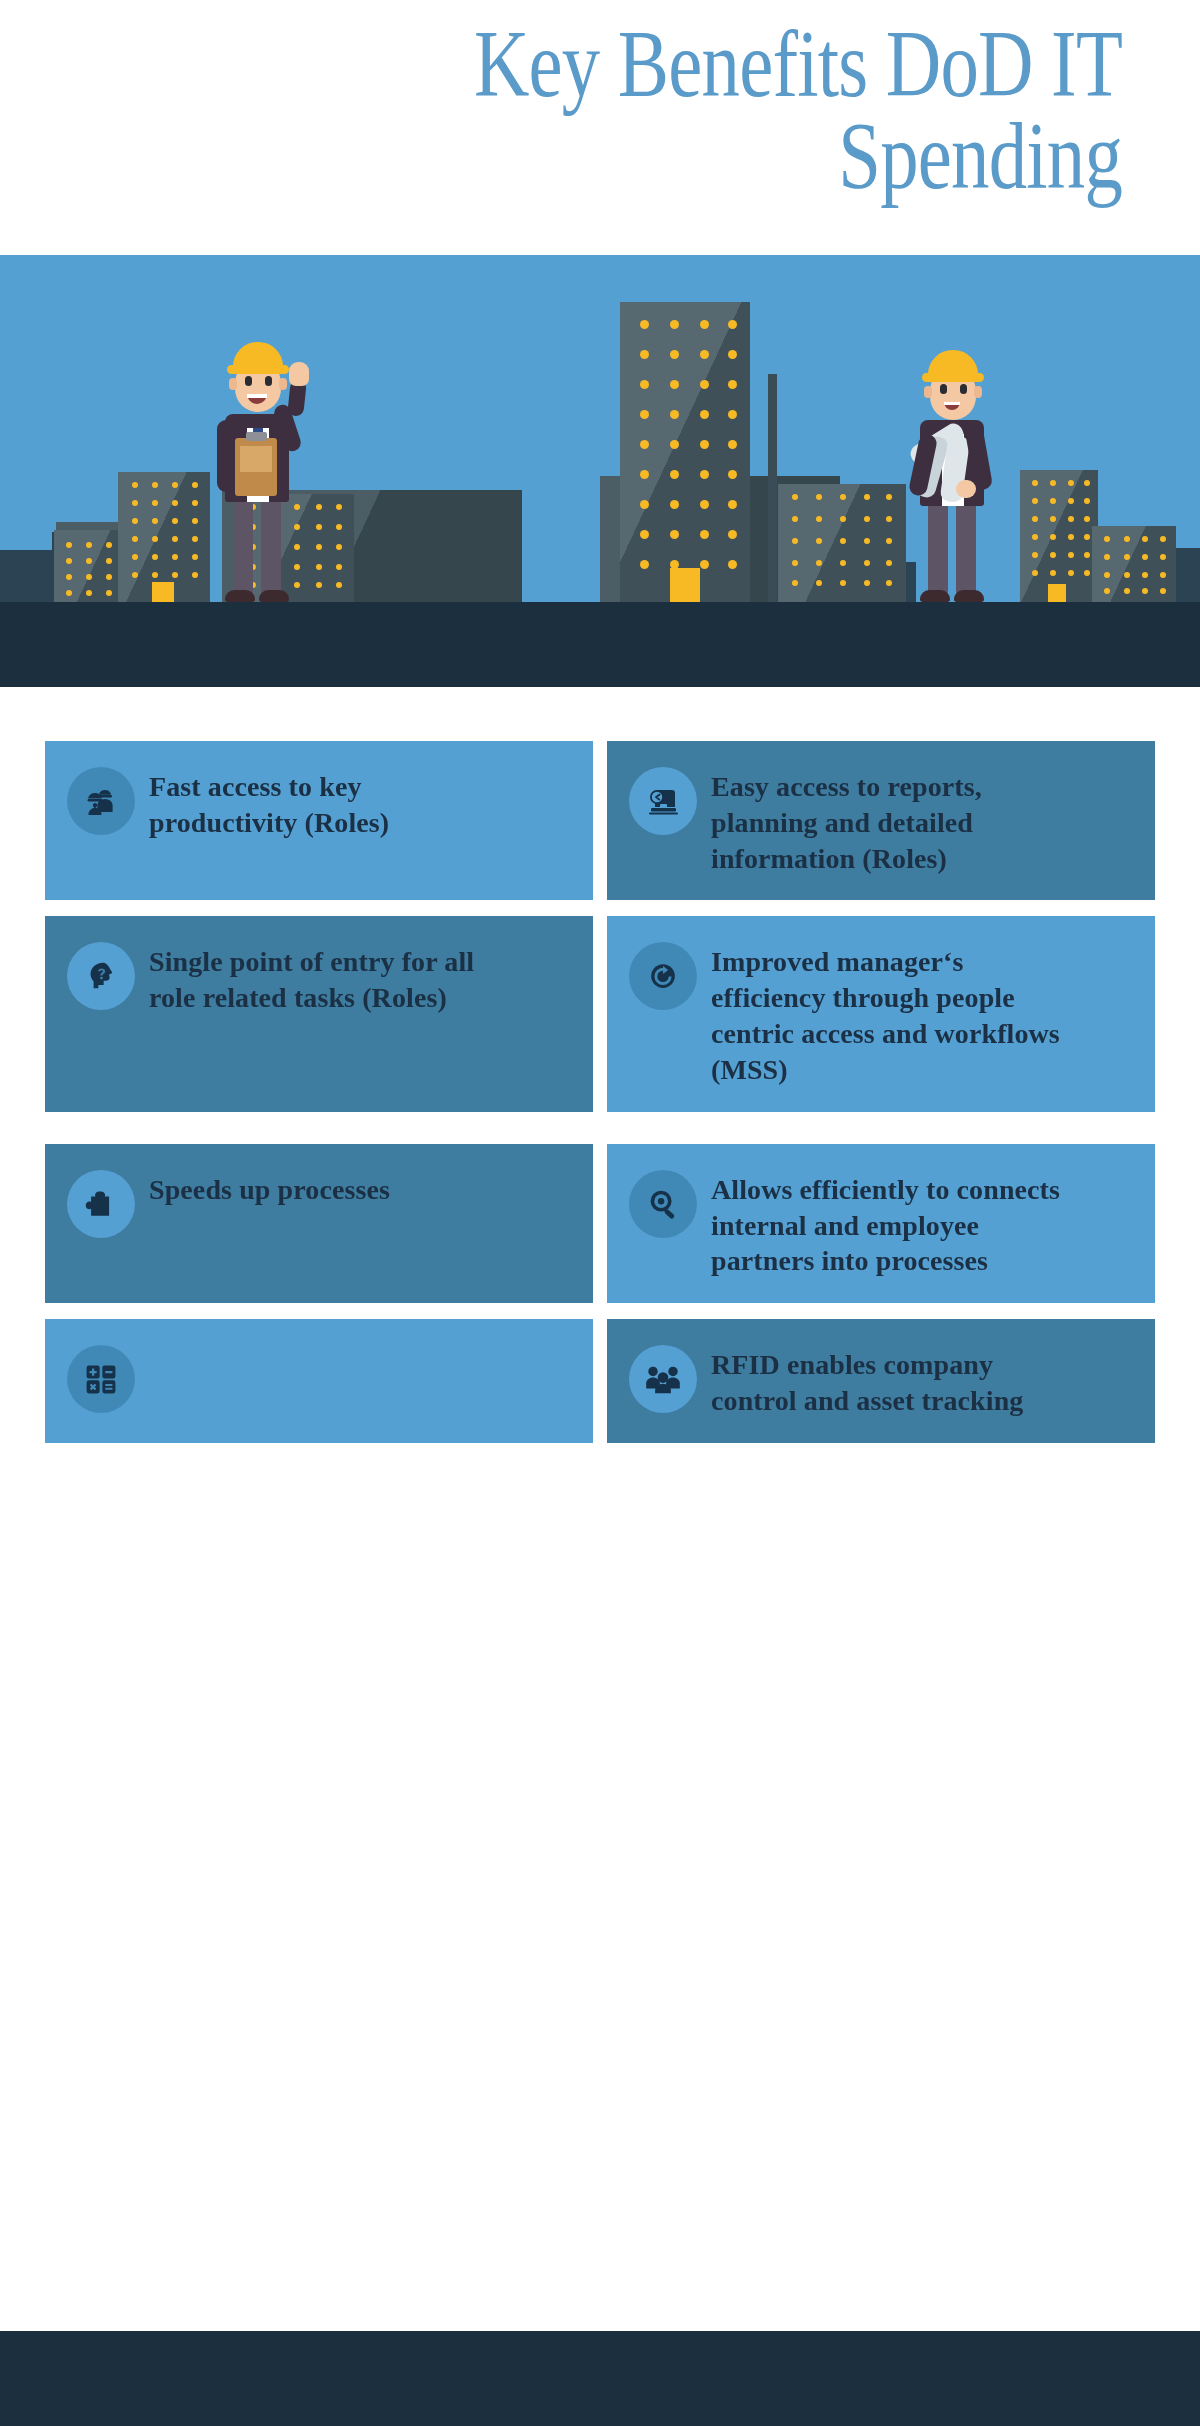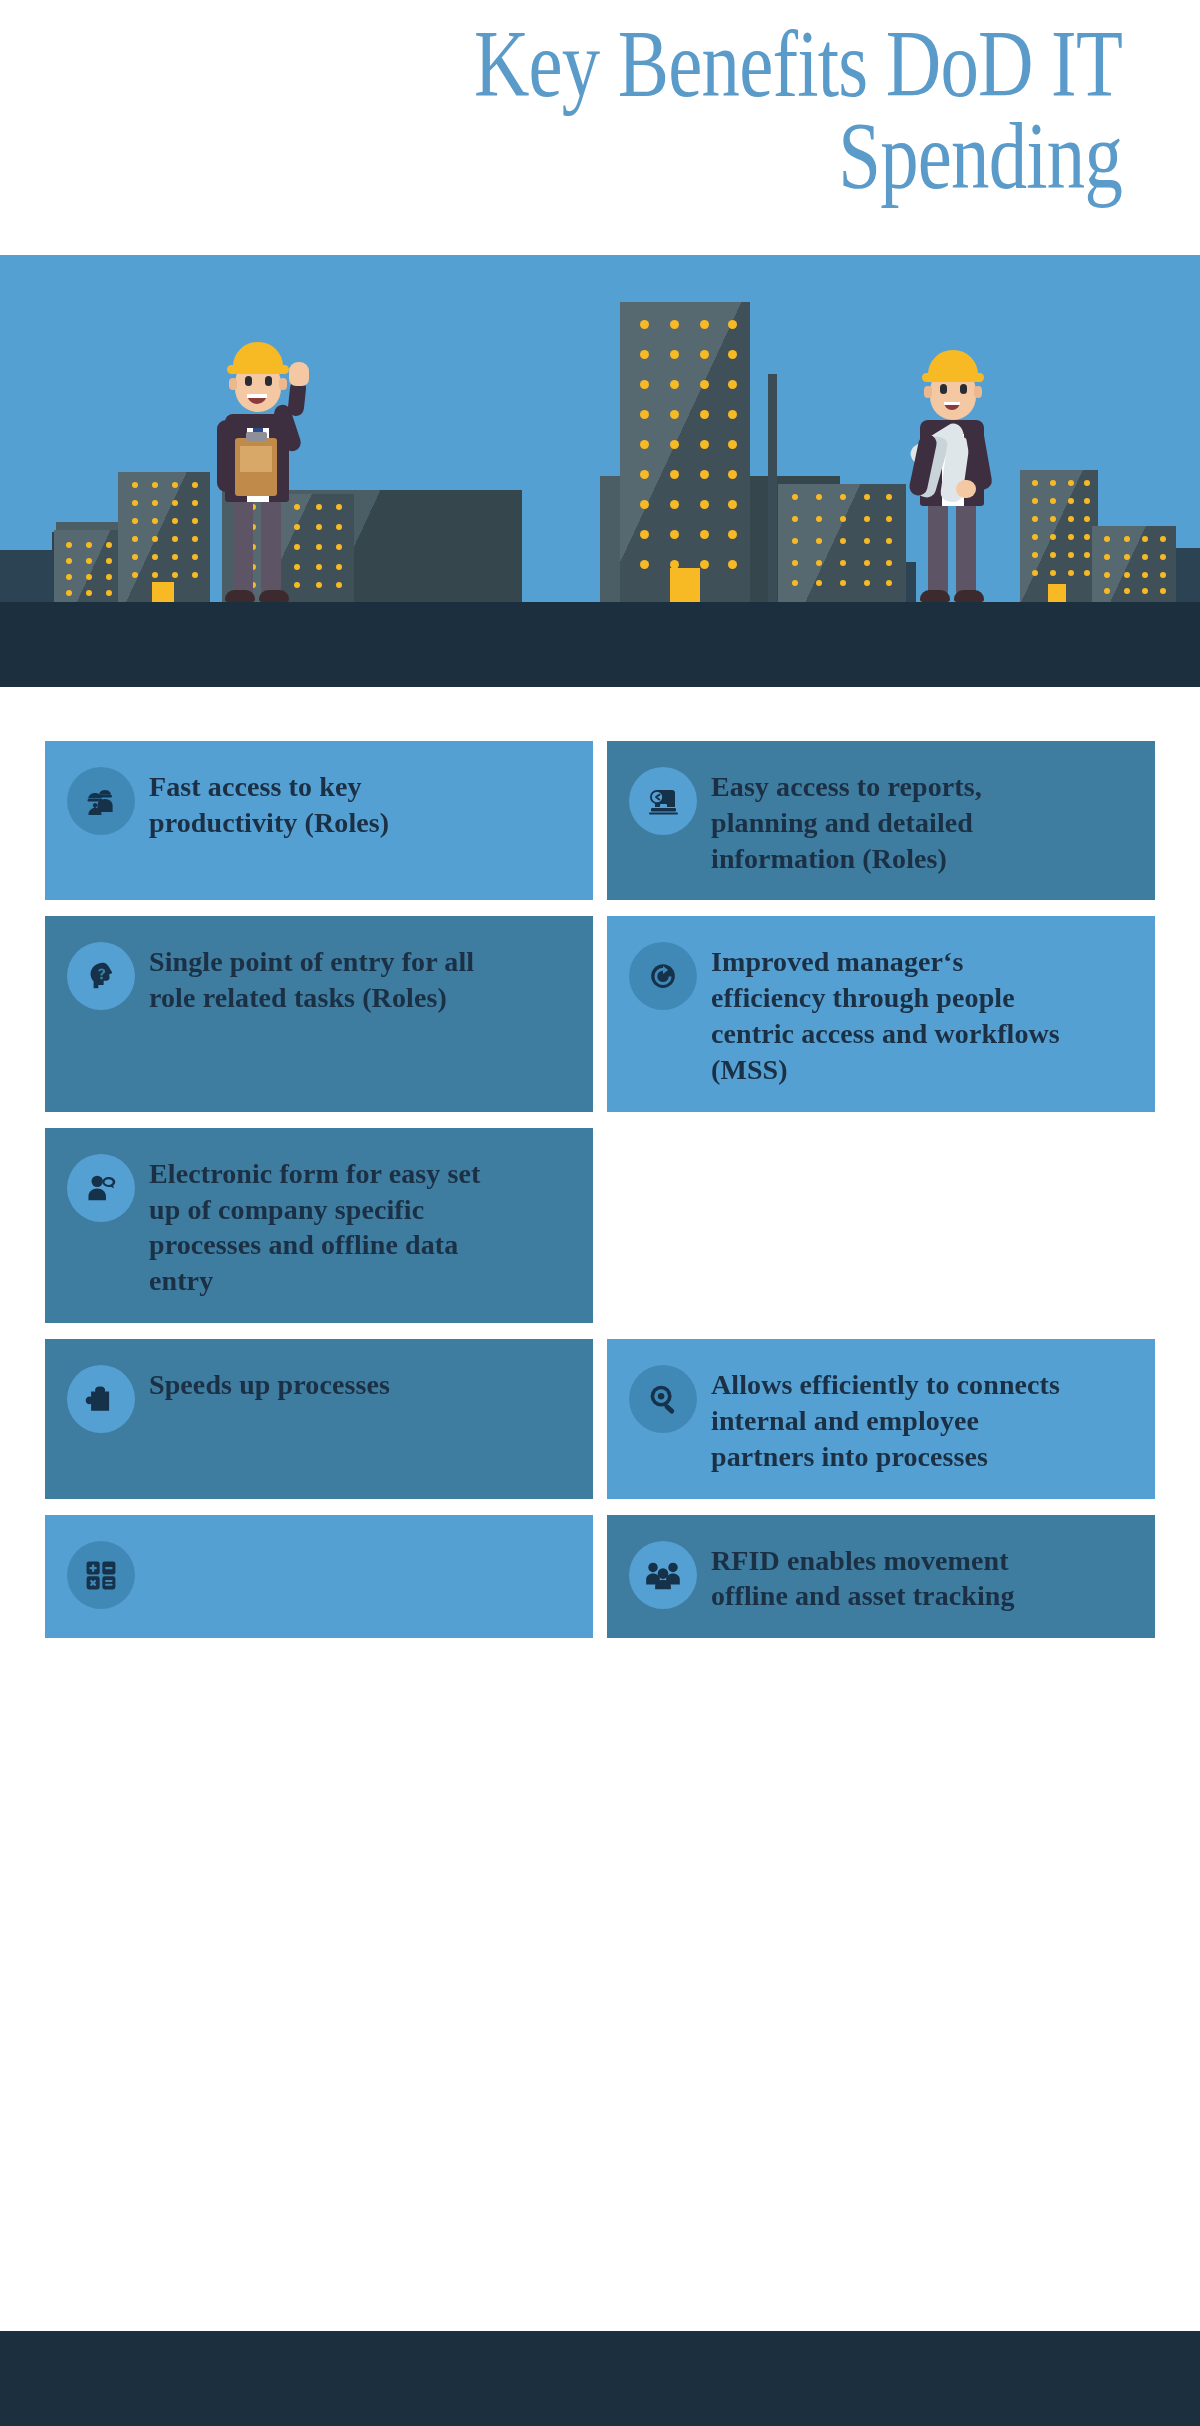--- a/index.html
+++ b/index.html
@@ -482,31 +482,20 @@
           <path d="M20 7.5c6.9 0 12.5 5.6 12.5 12.5S26.9 32.5 20 32.5 7.5 26.9 7.5 20 13.1 7.5 20 7.5z" fill="#16314a"></path>
           <path d="M20 13.4v-4l5.4 4.3-5.4 4.3v-3.6a6 6 0 1 0 6 6h3a9 9 0 1 1-9-9z" fill="#4089b7"></path>
         </svg>
       </div>
       <div class="card-text">Improved manager‘s efficiency through people centric access and workflows (MSS)</div>
     </div>
   </div>
 
   <div class="row">
 
-    <div class="card dark">
-      <div class="icon-wrap">
-        <svg width="38" height="38" viewBox="0 0 40 40" fill="#16314a">
-          <circle cx="16" cy="13" r="6"></circle>
-          <path d="M16 20.5c-5.1 0-9.2 3.6-9.2 8V33h18.4v-4.5c0-4.4-4.1-8-9.2-8z"></path>
-          <path d="M28 8.5c-3.6 0-6.5 2.3-6.5 5.2 0 2.9 2.9 5.2 6.5 5.2.8 0 1.6-.1 2.3-.3l3.4 1.6-.9-2.8c1.3-.9 2.2-2.2 2.2-3.7 0-2.9-2.9-5.2-7-5.2z"></path>
-          <path d="M28 10.7c-2.4 0-4.3 1.4-4.3 3 0 1.7 1.9 3.1 4.3 3.1 2.4 0 4.3-1.4 4.3-3.1 0-1.6-1.9-3-4.3-3z" fill="#55a0d3"></path>
-        </svg>
-      </div>
-      <div class="card-text">Electronic form for easy set up of company specific processes and offline data entry</div>
-    </div>
   </div>
 
   <div class="row">
     <div class="card dark">
       <div class="icon-wrap">
         <svg width="36" height="36" viewBox="0 0 40 40" fill="#16314a">
           <path d="M18 6c-2.6 0-4.6 1.8-4.6 4 0 .6.1 1.1.4 1.6H9v6.1c-.5-.3-1.1-.4-1.8-.4-2.4 0-4.2 1.9-4.2 4.3s1.8 4.3 4.2 4.3c.7 0 1.3-.2 1.8-.5V33h20V11.6h-4.8c.3-.5.4-1 .4-1.6 0-2.2-2-4-4.6-4z"></path>
         </svg>
       </div>
       <div class="card-text">Speeds up processes</div>
@@ -549,19 +538,19 @@
         <svg width="38" height="38" viewBox="0 0 40 40" fill="#16314a">
           <circle cx="9.5" cy="12" r="5"></circle>
           <path d="M9.5 18.5c-4 0-7.2 2.7-7.2 6.1V30h14.4v-5.4c0-3.4-3.2-6.1-7.2-6.1z"></path>
           <circle cx="30.5" cy="12" r="5"></circle>
           <path d="M30.5 18.5c-4 0-7.2 2.7-7.2 6.1V30h14.4v-5.4c0-3.4-3.2-6.1-7.2-6.1z"></path>
           <circle cx="20" cy="10.5" r="5.6" fill="#55a0d3"></circle>
           <circle cx="20" cy="18.5" r="5.6"></circle>
           <path d="M20 25c-4.6 0-8.3 3.1-8.3 7V35h16.6v-3c0-3.9-3.7-7-8.3-7z"></path>
         </svg>
       </div>
-      <div class="card-text">RFID enables movement offline and asset tracking</div>
+      <div class="card-text">RFID enables company control and asset tracking</div>
     </div>
   </div>
 
 </div>
 
 <div class="footer"></div>
 
 </body></html>

